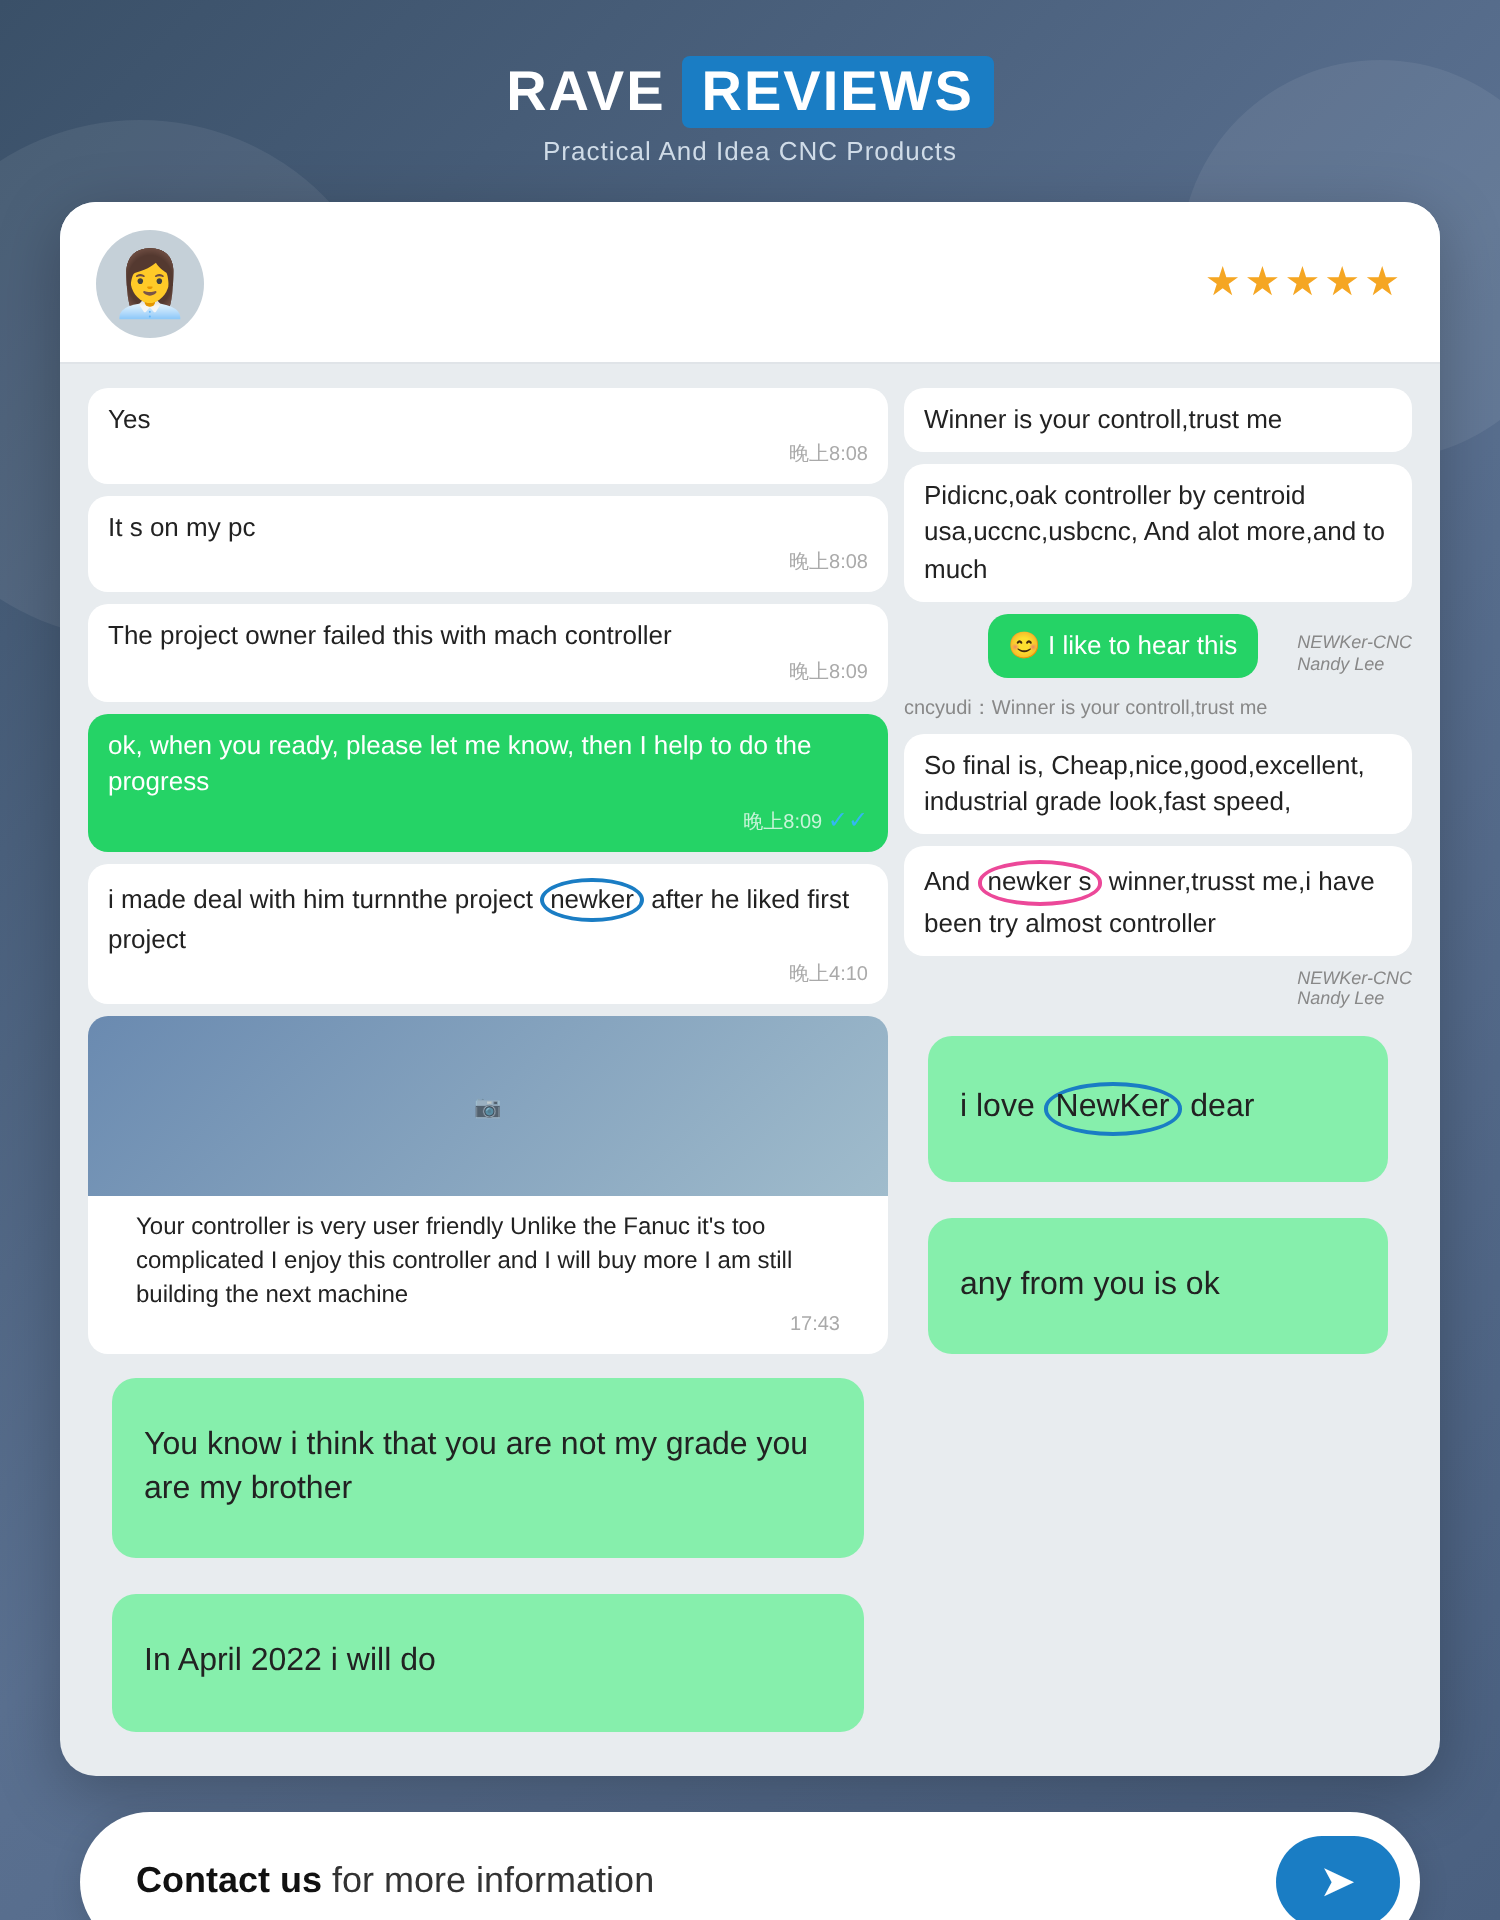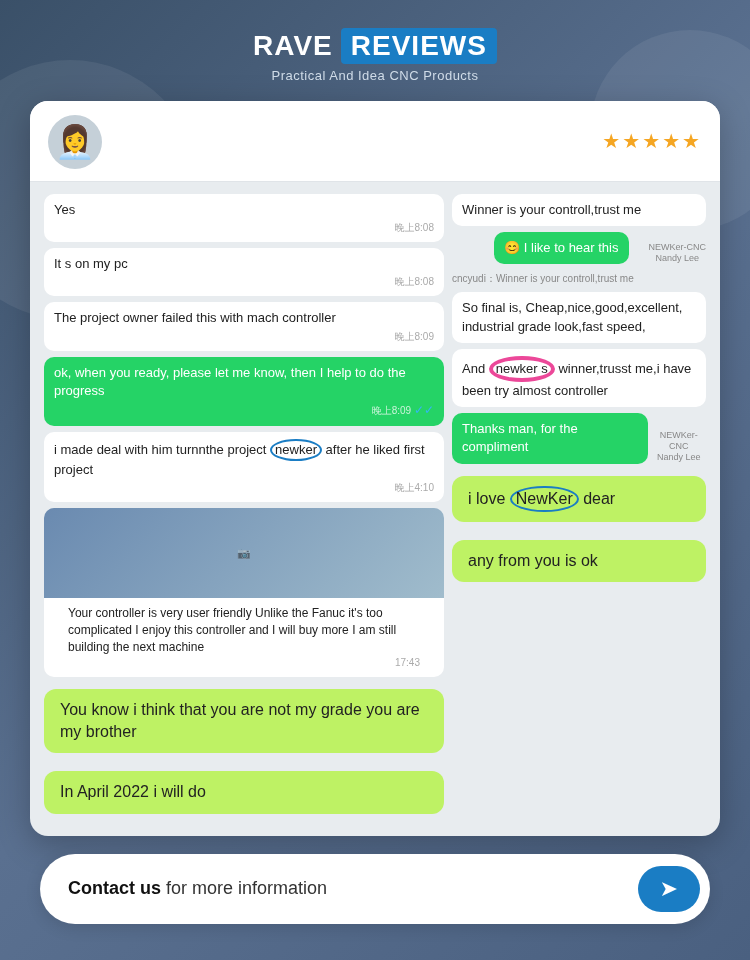--- a/index.html
+++ b/index.html
@@ -167,23 +167,24 @@
       color: #aaa;
       text-align: right;
       margin-top: 2px;
     }
     .bubble.green .bubble-time {
       color: rgba(255,255,255,0.75);
     }
     .sender-label {
       font-size: 9px;
       color: #888;
-      text-align: center;
+      text-align: left;
       margin-bottom: 1px;
       line-height: 1.2;
+      font-style: italic;
     }
     .image-bubble {
       width: 100%;
       height: 90px;
       background: linear-gradient(135deg, #6a8ab0 0%, #a0bccc 100%);
       border-radius: 10px 10px 0 0;
       overflow: hidden;
       position: relative;
     }
     .image-bubble-text {
@@ -202,28 +203,28 @@
       font-size: 12px;
       color: #222;
       line-height: 1.4;
     }
     .image-text-time {
       font-size: 10px;
       color: #aaa;
       text-align: right;
     }
     .big-bubble {
-      background: #bef264;
+      background: #86efac;
       border-radius: 12px;
-      padding: 10px 16px;
+      padding: 23px 16px;
       font-size: 16px;
       color: #222;
       font-weight: 500;
       line-height: 1.4;
-      margin: 6px 0;
+      margin: 6px 12px;
     }
     .checkmarks {
       font-size: 12px;
       color: #34b7f1;
     }
     .contact-bar {
       margin: 18px auto 0 auto;
       width: 670px;
       background: #fff;
       border-radius: 50px;
@@ -339,47 +340,48 @@
         </div>
 
       </div>
 
       <div class="chat-right">
 
         <div class="bubble">
           <span>Winner is your controll,trust me</span>
         </div>
 
+        <div class="bubble">
+          <span>Pidicnc,oak controller by centroid usa,uccnc,usbcnc,
+And alot more,and to much</span>
+        </div>
 
         <div style="display:flex;flex-direction:column;align-items:flex-end;">
           <div style="display:flex;align-items:flex-end;gap:20px;">
             <div class="bubble green">
               <span>😊 I like to hear this</span>
             </div>
             <div class="sender-label">NEWKer-CNC<br>Nandy Lee</div>
           </div>
         </div>
 
         <div class="cncyudi-note">cncyudi：Winner is your controll,trust me</div>
 
         <div class="bubble">
           <span>So final is,
 Cheap,nice,good,excellent,
 industrial grade look,fast speed,</span>
         </div>
 
         <div class="bubble">
-          <span>And <span style="display:inline-block;border:4px solid #ec4899;border-radius:50%;padding:0 3px;">newker s</span> winner,trusst me,i have been try almost controller</span>
+          <span>And <span style="display:inline-block;border:2px solid #ec4899;border-radius:50%;padding:0 3px;">newker s</span> winner,trusst me,i have been try almost controller</span>
         </div>
 
         <div style="display:flex;flex-direction:column;align-items:flex-end;">
           <div style="display:flex;align-items:flex-end;gap:4px;">
-            <div class="bubble green">
-              <span>Thanks  man,  for the compliment</span>
-            </div>
             <div class="sender-label">NEWKer-CNC<br>Nandy Lee</div>
           </div>
         </div>
 
         <div class="big-bubble">
           <span>i love <span style="display:inline-block;border:2px solid #1a7dc4;border-radius:50%;padding:0 4px;">NewKer</span> dear</span>
         </div>
 
         <div class="big-bubble">
           <span>any from you is ok</span>

